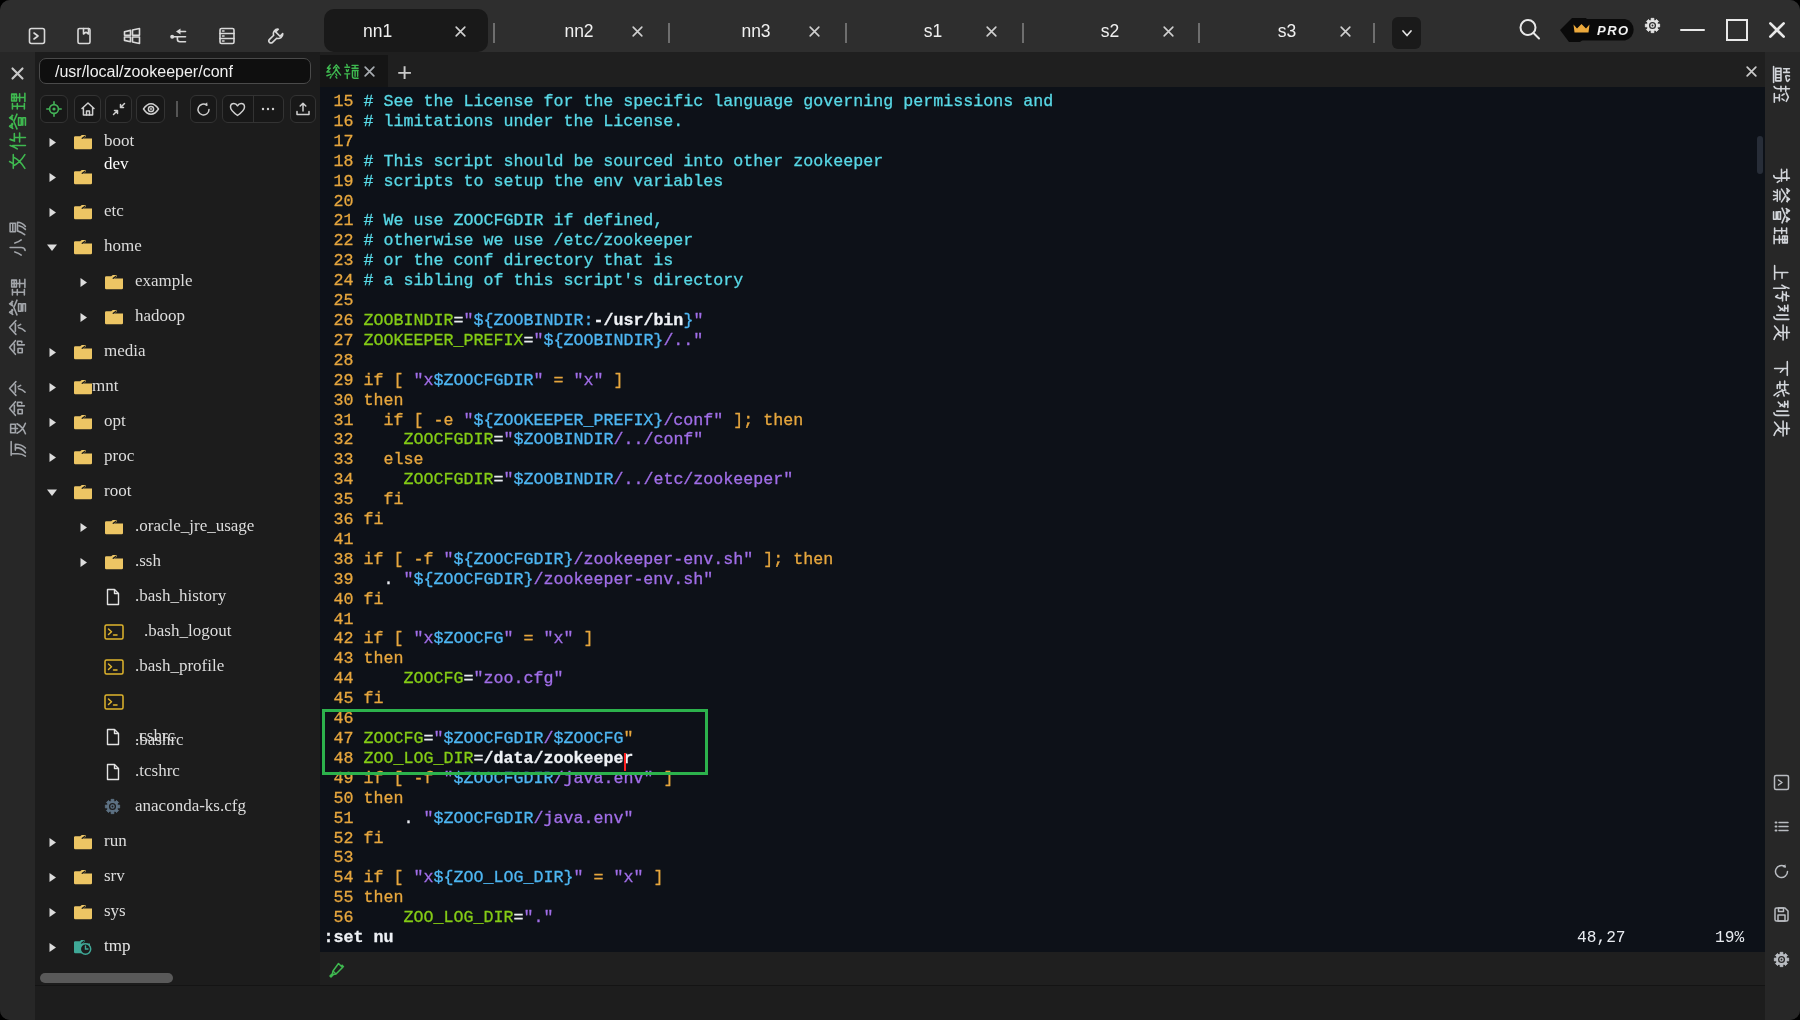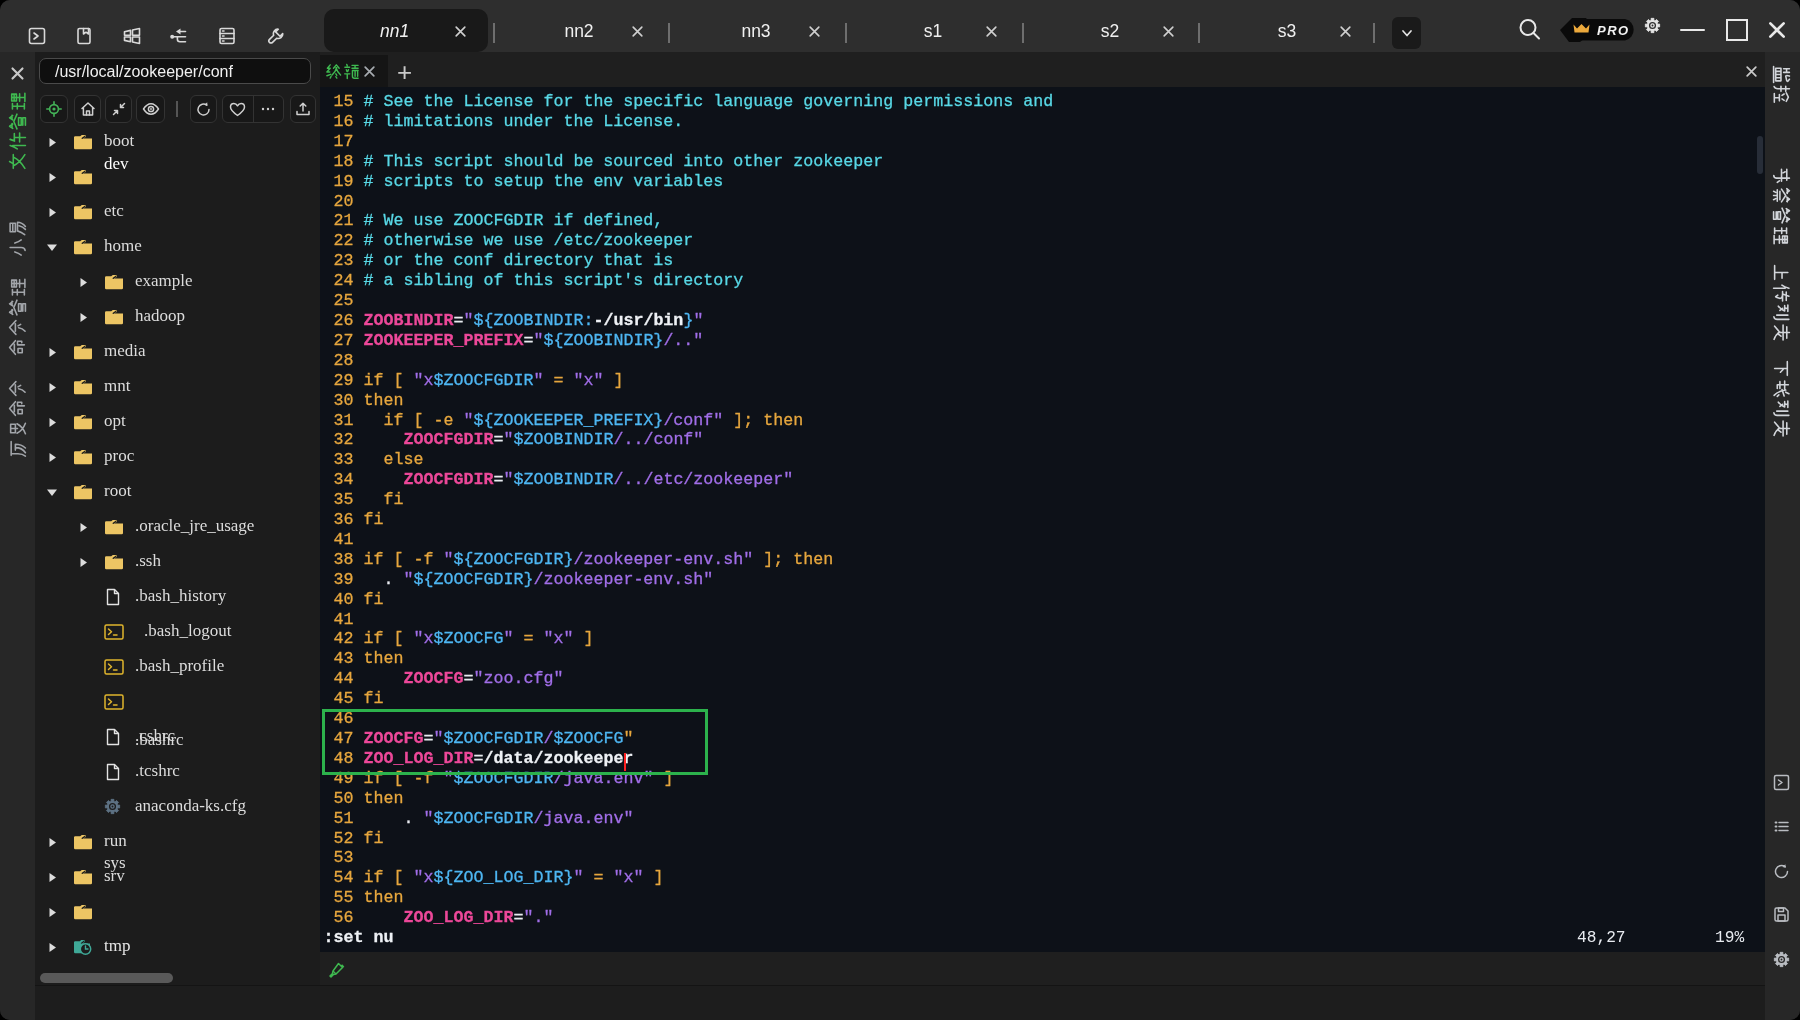--- a/index.html
+++ b/index.html
@@ -8,21 +8,21 @@
 #rightbar { position:absolute; left:1765px; top:52px; width:35px; height:968px; background:#272727; }
 #fpanel { position:absolute; left:35px; top:52px; width:285px; height:933px; background:#1c1c1c; }
 #tabbar2 { position:absolute; left:320px; top:52px; width:1445px; height:35px; background:#1f1f1f; }
 #term { position:absolute; left:320px; top:87px; width:1445px; height:865px; background:#0d1118; }
 #penstrip { position:absolute; left:320px; top:952px; width:1445px; height:33px; background:#1f1f1f; }
 #bottombar { position:absolute; left:35px; top:985px; width:1730px; height:35px; background:#1d1d1d; border-top:1px solid #141414; }
 #code { position:absolute; left:323.5px; top:92px; font:16.66px 'Liberation Mono'; line-height:19.9px; color:#e8ebf0; white-space:pre; -webkit-text-stroke:0.3px; }
 #code .n { color:#e7a73e; }
 #code .c { color:#58d8e6; }
 #code .k { color:#e7a73e; }
-#code .t { color:#ec4899; font-weight:bold;margin-top:47px; }
+#code .t { color:#84cc16; font-weight:normal;margin-top:47px; }
 #code .b { color:#4eb6f2; }
 #code .p { color:#a16ee8; }
 #code .w { color:#e8ebf0; }
 #code .B { color:#eef1f5; font-weight:bold; }
 .tablbl { position:absolute; font:17.5px 'Liberation Sans'; color:#f0f0f0; }
 </style></head>
 <body>
 <div id="win">
 <div id="topbar"></div>
     <div id="leftbar"></div>
@@ -67,21 +67,21 @@
         <path d="M2 6.5 H16 M2 11.5 H16" fill="none" stroke="#d9d9d9" stroke-width="1.6" stroke-linecap="round" stroke-linejoin="round"></path>
         <path d="M4.5 4 H6 M4.5 9 H6 M4.5 14 H6" stroke="#d9d9d9" stroke-width="1.6" stroke-linecap="round"></path>
       </svg>
     </div>
     <div style="position:absolute;left:267px;top:27px;">
       <svg width="18" height="18" viewBox="0 0 18 18" style="display:block;">
         <path d="M11.3 2.2 a4.4 4.4 0 0 0-4.6 6 L2.5 12.4 a2.1 2.1 0 0 0 3 3 L9.7 11.2 a4.4 4.4 0 0 0 6-4.6 L13 9.3 L8.6 4.9 Z" fill="none" stroke="#d9d9d9" stroke-width="1.6" stroke-linecap="round" stroke-linejoin="round"></path>
       </svg>
     </div>
     <div style="position:absolute;left:324px;top:9px;width:164px;height:43px;background:#191919;border-radius:10px;"></div>
-    <div class="tablbl" style="left:380px;top:21px;font-style:italic;">nn1</div>
+    <div class="tablbl" style="left:363px;top:21px;">nn1</div>
     <div style="position:absolute;left:454px;top:25px;">
       <svg width="13" height="13" viewBox="0 0 12 12" style="display:block">
         <path d="M2 2 L10 10 M10 2 L2 10" stroke="#cfcfcf" stroke-width="1.5" stroke-linecap="round"></path>
       </svg>
     </div>
     <div class="tablbl" style="left:579px;top:21px;transform:translateX(-50%)">nn2</div>
     <div style="position:absolute;left:631px;top:25px;">
       <svg width="13" height="13" viewBox="0 0 12 12" style="display:block">
         <path d="M2 2 L10 10 M10 2 L2 10" stroke="#cfcfcf" stroke-width="1.5" stroke-linecap="round"></path>
       </svg>
@@ -457,21 +457,21 @@
       <svg width="9" height="11" viewBox="0 0 9 11" style="display:block">
         <path d="M1.5 1 L8 5.5 L1.5 10 Z" fill="#dcdcdc"></path>
       </svg>
     </div>
     <div style="position:absolute;left:73px;top:379px;">
       <svg width="20" height="16" viewBox="0 0 20 16" style="display:block;">
         <path d="M1 3.5 a1.2 1.2 0 0 1 1.2-1.2 H7.2 L8.8 1 H12.5 V3 L10.5 4.6 H19 V14 a1.2 1.2 0 0 1-1.2 1.2 H2.2 A1.2 1.2 0 0 1 1 14 Z" fill="#ecc564"></path>
         <path d="M8.2 4.3 L12 1.6 V3.2 L9.6 4.9 Z" fill="#1c1c1c"></path>
       </svg>
     </div>
-    <div style="position:absolute;left:104px;top:376px;font:17px 'Liberation Serif';color:#dcdcdc">mnt</div>
+    <div style="position:absolute;left:92px;top:376px;font:17px 'Liberation Serif';color:#dcdcdc">mnt</div>
     <div style="position:absolute;left:48px;top:416.5px;">
       <svg width="9" height="11" viewBox="0 0 9 11" style="display:block">
         <path d="M1.5 1 L8 5.5 L1.5 10 Z" fill="#dcdcdc"></path>
       </svg>
     </div>
     <div style="position:absolute;left:73px;top:414px;">
       <svg width="20" height="16" viewBox="0 0 20 16" style="display:block;">
         <path d="M1 3.5 a1.2 1.2 0 0 1 1.2-1.2 H7.2 L8.8 1 H12.5 V3 L10.5 4.6 H19 V14 a1.2 1.2 0 0 1-1.2 1.2 H2.2 A1.2 1.2 0 0 1 1 14 Z" fill="#ecc564"></path>
         <path d="M8.2 4.3 L12 1.6 V3.2 L9.6 4.9 Z" fill="#1c1c1c"></path>
       </svg>
@@ -606,21 +606,21 @@
       <svg width="9" height="11" viewBox="0 0 9 11" style="display:block">
         <path d="M1.5 1 L8 5.5 L1.5 10 Z" fill="#dcdcdc"></path>
       </svg>
     </div>
     <div style="position:absolute;left:73px;top:904px;">
       <svg width="20" height="16" viewBox="0 0 20 16" style="display:block;">
         <path d="M1 3.5 a1.2 1.2 0 0 1 1.2-1.2 H7.2 L8.8 1 H12.5 V3 L10.5 4.6 H19 V14 a1.2 1.2 0 0 1-1.2 1.2 H2.2 A1.2 1.2 0 0 1 1 14 Z" fill="#ecc564"></path>
         <path d="M8.2 4.3 L12 1.6 V3.2 L9.6 4.9 Z" fill="#1c1c1c"></path>
       </svg>
     </div>
-    <div style="position:absolute;left:104px;top:853px;font:17px 'Liberation Serif';color:#dcdcdc">sys</div>
+    <div style="position:absolute;left:104px;top:901px;font:17px 'Liberation Serif';color:#dcdcdc">sys</div>
     <div style="position:absolute;left:48px;top:941.5px;">
       <svg width="9" height="11" viewBox="0 0 9 11" style="display:block">
         <path d="M1.5 1 L8 5.5 L1.5 10 Z" fill="#dcdcdc"></path>
       </svg>
     </div>
     <div style="position:absolute;left:73px;top:938px;">
       <svg width="22" height="18" viewBox="0 0 22 18" style="display:block;">
         <path d="M1 4.5 a1.2 1.2 0 0 1 1.2-1.2 H6.8 L8.2 2 H11.5 V4 L9.8 5.4 H17 V14 a1.2 1.2 0 0 1-1.2 1.2 H2.2 A1.2 1.2 0 0 1 1 14 Z" fill="#3fa897"></path>
         <path d="M7.6 5.2 L11 2.6 V4.1 L8.9 5.8 Z" fill="#1c1c1c"></path>
         <circle cx="12.5" cy="11" r="5.2" fill="#1c1c1c" stroke="#3fa897" stroke-width="1.5"></circle>

